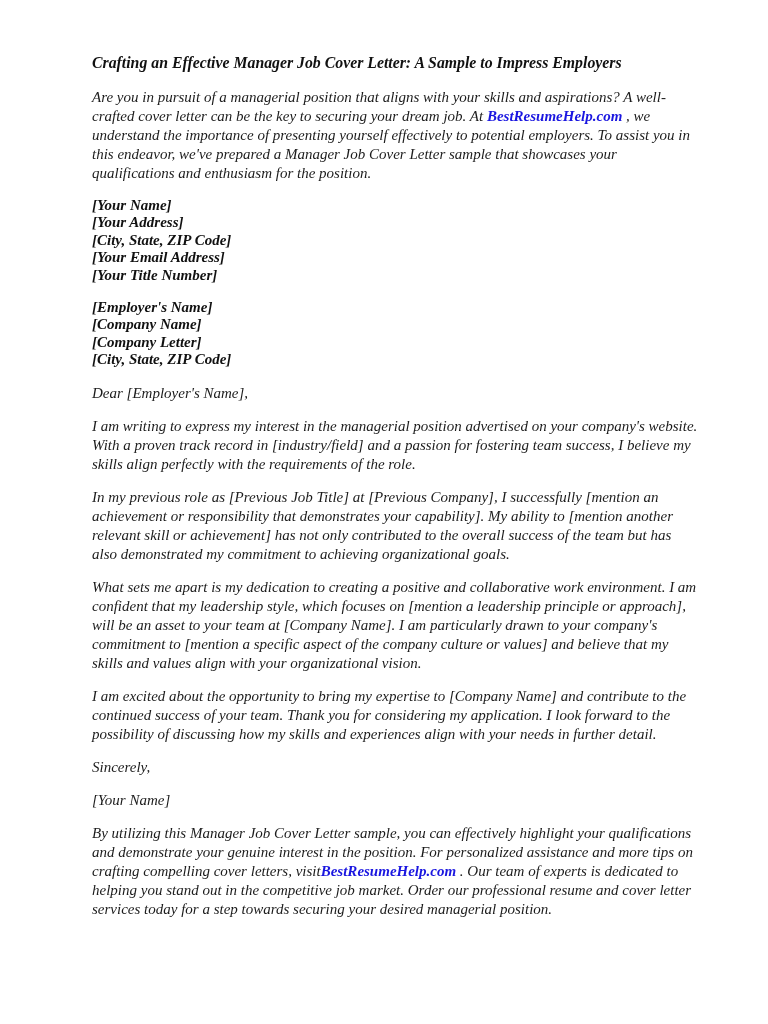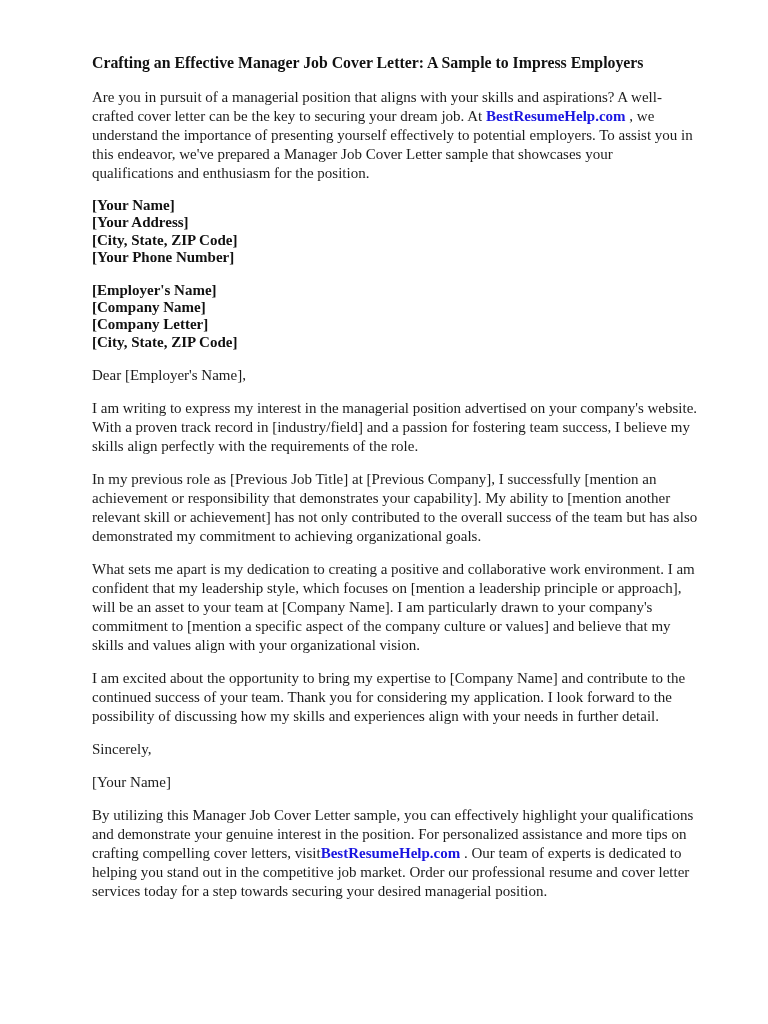--- a/index.html
+++ b/index.html
@@ -11,20 +11,21 @@
     height: 1024px;
     overflow: hidden;
     font-family: "Liberation Serif", "DejaVu Serif", serif;
     color: #1c1c1c;
   }
   .page {
     width: 768px;
     height: 1024px;
     background: #ffffff;
     padding: 54px 70px 40px 92px;
+    font-style: italic;
   }
   .title {
     font-size: 15.8px;
     font-weight: bold;
     line-height: 18px;
     margin-bottom: 16px;
     color: #111111;
   }
   p.para {
     font-size: 15px;
@@ -51,21 +52,22 @@
 <div class="page">
 
   <h1 class="title">Crafting an Effective Manager Job Cover Letter: A Sample to Impress Employers</h1>
 
   <p class="para"><span>Are you in pursuit of a managerial position that aligns with your skills and aspirations? A well-crafted cover letter can be the key to securing your dream job. At </span><a class="link" style="color: rgb(26, 22, 224);">BestResumeHelp.com</a><span> , we understand the importance of presenting yourself effectively to potential employers. To assist you in this endeavor, we've prepared a Manager Job Cover Letter sample that showcases your qualifications and enthusiasm for the position.</span></p>
 
   <div class="addr-block">
     <div>[Your Name]</div>
     <div>[Your Address]</div>
     <div>[City, State, ZIP Code]</div>
-    <div>[Your Phone Number]</div>
+    <div>[Your Email Address]</div>
+    <div>[Your Title Number]</div>
   </div>
 
   <div class="addr-block">
     <div>[Employer's Name]</div>
     <div>[Company Name]</div>
     <div>[Company Letter]</div>
     <div>[City, State, ZIP Code]</div>
   </div>
 
   <p class="para">Dear [Employer's Name],</p>

